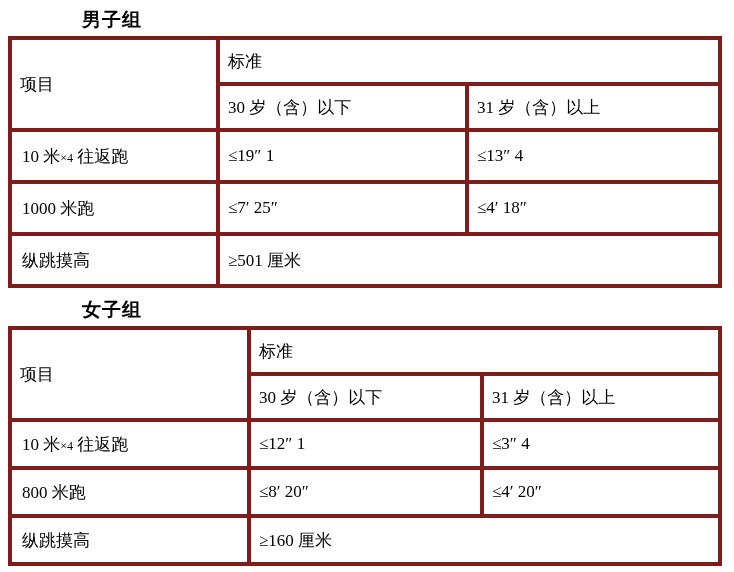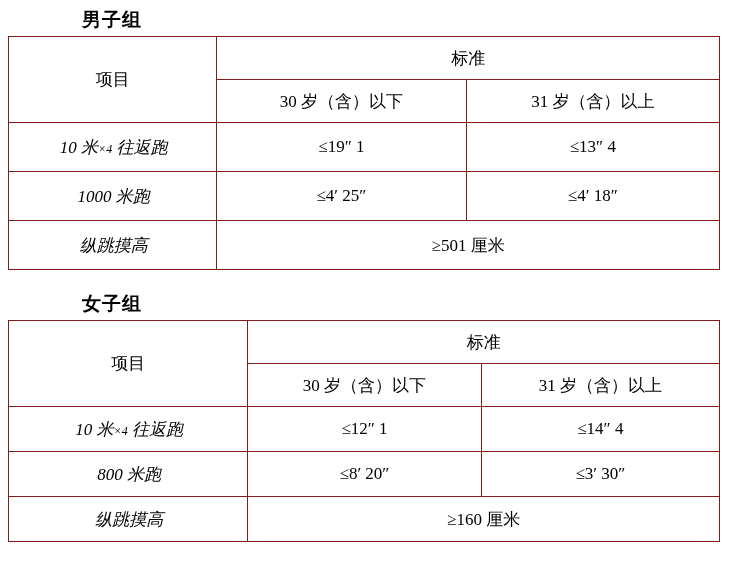--- a/index.html
+++ b/index.html
@@ -32,33 +32,32 @@
     padding-left: 82px;
     margin: 0 0 4px 0;
     letter-spacing: 1px;
   }
   table.grid {
     border-collapse: collapse;
     table-layout: fixed;
     border: 1px solid #000;
   }
   table.grid td {
-    border: 1px solid #7f1d1d;
+    border: 4px solid #7f1d1d;
     font-size: 17px;
-    text-align: center;
+    text-align: left;
     vertical-align: middle;
     padding: 0;
   }
   .cell-pad {
     padding: 6px 8px;
     display: block;
   }
   td.left {
     text-align: left;
-    font-style: italic;
   }
   td.left .cell-pad {
     padding-left: 10px;
   }
   .sup-small {
     font-size: 12px;
     vertical-align: baseline;
   }
   
   #men-table {
@@ -77,21 +76,21 @@
     width: 712px;
   }
   #women-table .c1 { width: 239px; }
   #women-table .c2 { width: 233px; }
   #women-table .c3 { width: 238px; }
   #women-table tr.r-head td { height: 42px; }
   #women-table tr.r-sub td { height: 42px; }
   #women-table tr.r-body td { height: 44px; }
 
   #section-men { top: 8px; }
-  #section-women { top: 292px; }
+  #section-women { top: 298px; }
 </style>
 </head>
 <body>
 
 <div class="page">
 
   <div class="section" id="section-men">
     <div class="section-title">男子组</div>
 
     <table class="grid" id="men-table">
@@ -128,21 +127,21 @@
           <td>
             <span class="cell-pad">≤13″ 4</span>
           </td>
         </tr>
 
         <tr class="r-body">
           <td class="left">
             <span class="cell-pad">1000 米跑</span>
           </td>
           <td>
-            <span class="cell-pad">≤4′ 25″</span>
+            <span class="cell-pad">≤7′ 25″</span>
           </td>
           <td>
             <span class="cell-pad">≤4′ 18″</span>
           </td>
         </tr>
 
         <tr class="r-body">
           <td class="left">
             <span class="cell-pad">纵跳摸高</span>
           </td>
@@ -182,33 +181,33 @@
         </tr>
 
         <tr class="r-body">
           <td class="left">
             <span class="cell-pad"><span>10 米</span><span class="sup-small">×4</span><span> 往返跑</span></span>
           </td>
           <td>
             <span class="cell-pad">≤12″ 1</span>
           </td>
           <td>
-            <span class="cell-pad">≤14″ 4</span>
+            <span class="cell-pad">≤3″ 4</span>
           </td>
         </tr>
 
         <tr class="r-body">
           <td class="left">
             <span class="cell-pad">800 米跑</span>
           </td>
           <td>
             <span class="cell-pad">≤8′ 20″</span>
           </td>
           <td>
-            <span class="cell-pad">≤3′ 30″</span>
+            <span class="cell-pad">≤4′ 20″</span>
           </td>
         </tr>
 
         <tr class="r-body">
           <td class="left">
             <span class="cell-pad">纵跳摸高</span>
           </td>
           <td colspan="2">
             <span class="cell-pad">≥160 厘米</span>
           </td>

